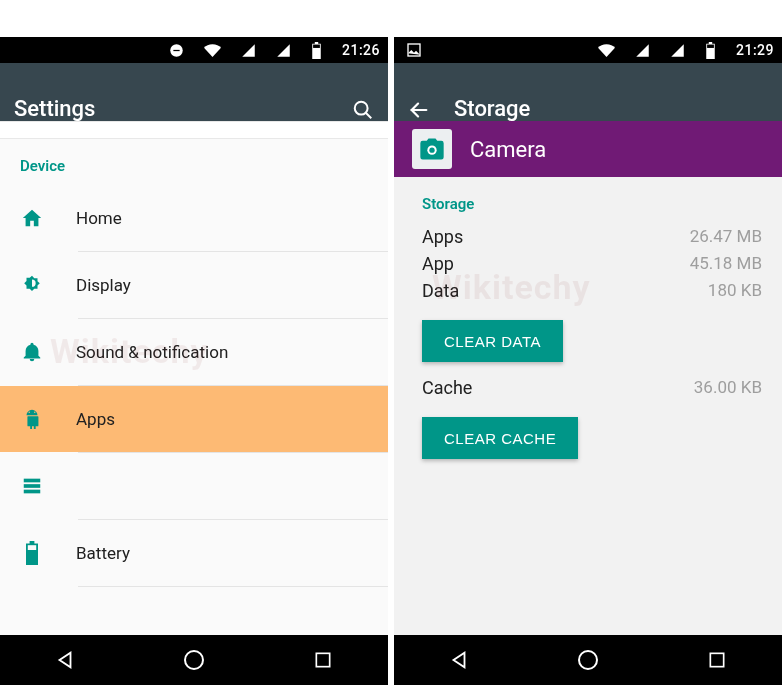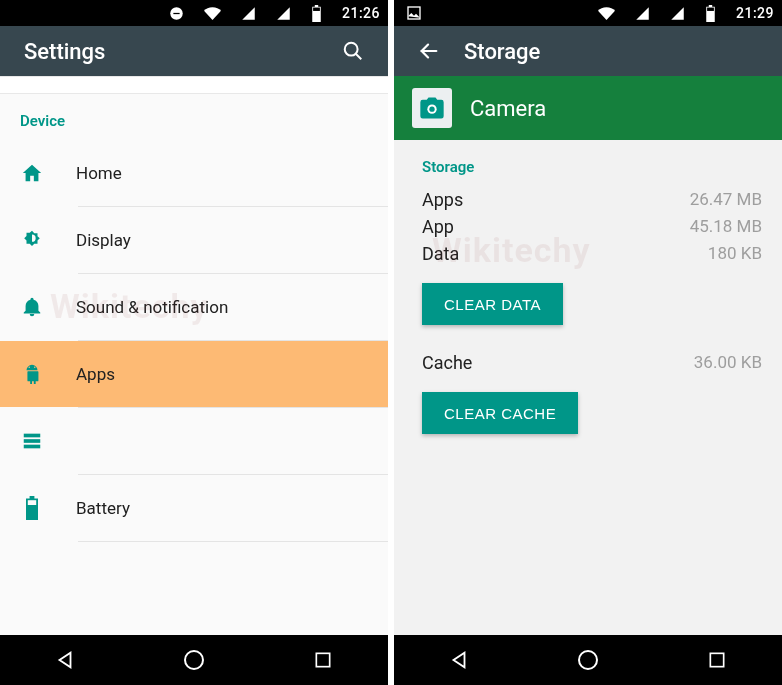--- a/index.html
+++ b/index.html
@@ -19,42 +19,43 @@
   .statusbar {
     height: 26px;
     background: #000;
     display: flex;
     align-items: center;
     justify-content: flex-end;
     padding: 0 8px;
     color: #fff;
     font-size: 14px;
     gap: 20px;
+    margin-top: 37px;
   }
   .statusbar .left-icons { margin-right: auto; display: flex; gap: 6px; padding-left: 4px;}
   .status-icon { display: inline-flex; align-items: center; }
   .clock { font-weight: 500; letter-spacing: 0.5px; }
   
   .appbar {
-    height: 50px;
+    height: 58px;
     background: #37474f;
     color: #fff;
     display: flex;
-    align-items: center;
-    padding: 0 24px;
+    align-items: flex-end;
+    padding: 0 14px;
     gap: 24px;
   }
   .appbar-title {
     font-size: 22px;
     font-weight: 500;
   }
   .appbar .right-icon { margin-left: auto; }
   .sub-appbar {
-    height: 64px;
-    background: #15803d;
+    height: 56px;
+    background: #701a75;
     color: #fff;
     display: flex;
     align-items: center;
     padding: 0 18px;
     gap: 18px;
   }
   .camera-icon-box {
     width: 40px; height: 40px;
     background: #eceff1;
     border-radius: 3px;
@@ -109,21 +110,21 @@
   .mat-btn {
     background: #009688;
     color: #fff;
     border: none;
     height: 42px;
     padding: 0 22px;
     font-size: 15px;
     font-weight: 500;
     letter-spacing: 0.5px;
     box-shadow: 0 2px 4px rgba(0,0,0,0.25);
-    margin: 16px 0 18px 0;
+    margin: 16px 0 6px 0;
     cursor: pointer;
   }
   
   .navbar {
     height: 50px;
     background: #000;
     display: flex;
     align-items: center;
     justify-content: space-around;
   }

